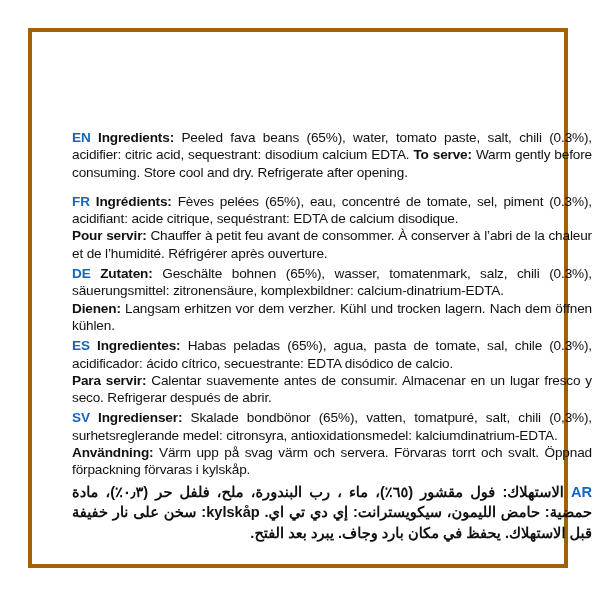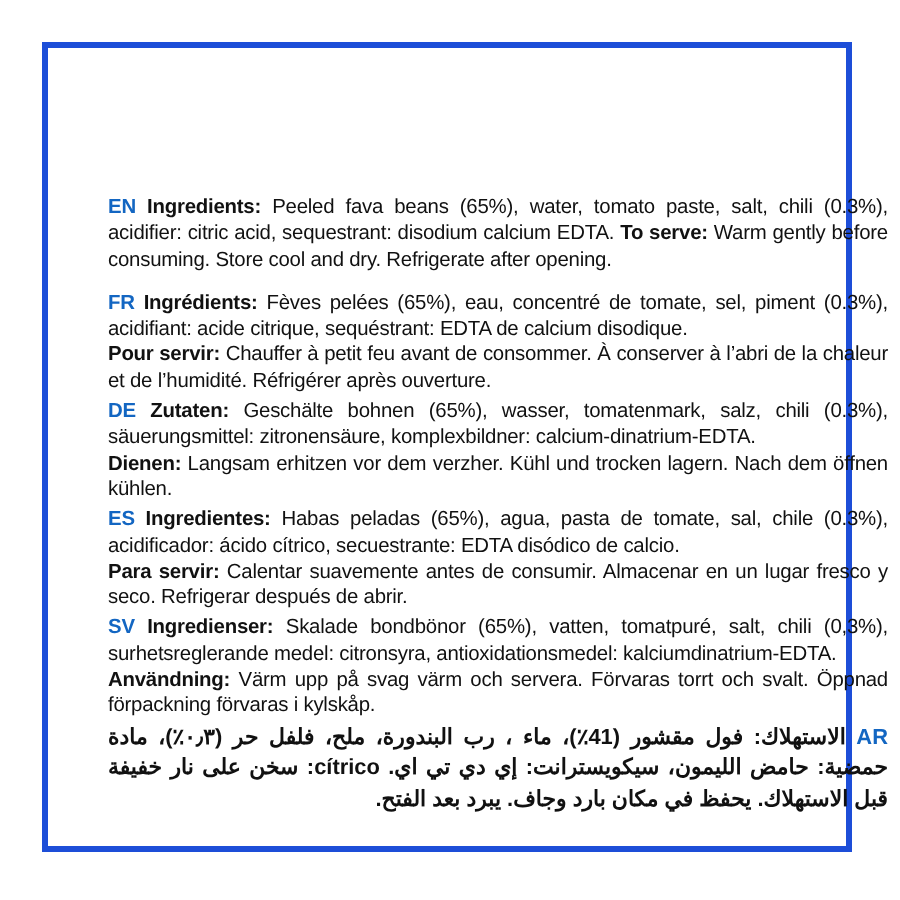--- a/index.html
+++ b/index.html
@@ -7,21 +7,21 @@
     width:600px; height:600px;
     background:#ffffff;
     font-family:"Liberation Sans", sans-serif;
     position:relative;
     overflow:hidden;
   }
   .frame {
     position:absolute;
     left:28px; top:28px;
     width:532px; height:532px;
-    border:4px solid #1d4ed8;
+    border:4px solid #a16207;
     background:#ffffff;
     box-sizing:content-box;
   }
   .content {
     position:absolute;
     left:40px; top:97px;
     width:520px;
   }
   p.section {
     margin:0 0 3px 0;
@@ -44,15 +44,15 @@
 </head>
 <body>
 
 <div class="frame">
   <div class="content">
       <p class="section" dir="ltr"><span class="code" style="color: rgb(19, 102, 194);">EN</span> <span class="b">Ingredients: </span><span>Peeled fava beans (65%), water, tomato paste, salt, chili (0.3%), acidifier: citric acid, sequestrant: disodium calcium EDTA. </span><span class="b">To serve: </span><span>Warm gently before consuming. Store cool and dry. Refrigerate after opening.</span></p>
       <p class="section" dir="ltr"><span class="code" style="color: rgb(19, 102, 194);">FR</span> <span class="b">Ingrédients: </span><span>Fèves pelées (65%), eau, concentré de tomate, sel, piment (0.3%), acidifiant: acide citrique, sequéstrant: EDTA de calcium disodique.</span><br><span class="b">Pour servir: </span><span>Chauffer à petit feu avant de consommer. À conserver à l’abri de la chaleur et de l’humidité. Réfrigérer après ouverture.</span></p>
       <p class="section" dir="ltr"><span class="code" style="color: rgb(19, 102, 194);">DE</span> <span class="b">Zutaten: </span><span>Geschälte bohnen (65%), wasser, tomatenmark, salz, chili (0.3%), säuerungsmittel: zitronensäure, komplexbildner: calcium-dinatrium-EDTA.</span><br><span class="b">Dienen: </span><span>Langsam erhitzen vor dem verzher. Kühl und trocken lagern. Nach dem öffnen kühlen.</span></p>
       <p class="section" dir="ltr"><span class="code" style="color: rgb(19, 102, 194);">ES</span> <span class="b">Ingredientes: </span><span>Habas peladas (65%), agua, pasta de tomate, sal, chile (0.3%), acidificador: ácido cítrico, secuestrante: EDTA disódico de calcio.</span><br><span class="b">Para servir: </span><span>Calentar suavemente antes de consumir. Almacenar en un lugar fresco y seco. Refrigerar después de abrir.</span></p>
       <p class="section" dir="ltr"><span class="code" style="color: rgb(19, 102, 194);">SV</span> <span class="b">Ingredienser: </span><span>Skalade bondbönor (65%), vatten, tomatpuré, salt, chili (0,3%), surhetsreglerande medel: citronsyra, antioxidationsmedel: kalciumdinatrium-EDTA.</span><br><span class="b">Användning: </span><span>Värm upp på svag värm och servera. Förvaras torrt och svalt. Öppnad förpackning förvaras i kylskåp.</span></p>
-      <p class="section" dir="rtl"><span class="code" style="color: rgb(19, 102, 194);">AR</span> <span class="b">الاستهلاك: </span><span>فول مقشور (41٪)، ماء ، رب البندورة، ملح، فلفل حر (٠٫٣٪)، مادة حمضية: حامض الليمون، سيكويسترانت: إي دي تي اي. </span><span class="b">cítrico: </span><span>سخن على نار خفيفة قبل الاستهلاك. يحفظ في مكان بارد وجاف. يبرد بعد الفتح.</span></p>
+      <p class="section" dir="rtl"><span class="code" style="color: rgb(19, 102, 194);">AR</span> <span class="b">الاستهلاك: </span><span>فول مقشور (٦٥٪)، ماء ، رب البندورة، ملح، فلفل حر (٠٫٣٪)، مادة حمضية: حامض الليمون، سيكويسترانت: إي دي تي اي. </span><span class="b">kylskåp: </span><span>سخن على نار خفيفة قبل الاستهلاك. يحفظ في مكان بارد وجاف. يبرد بعد الفتح.</span></p>
     </div>
 </div>
 
 </body></html>

